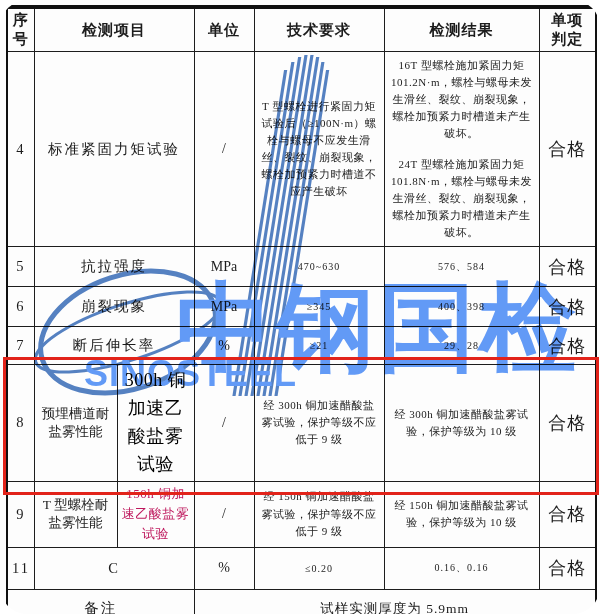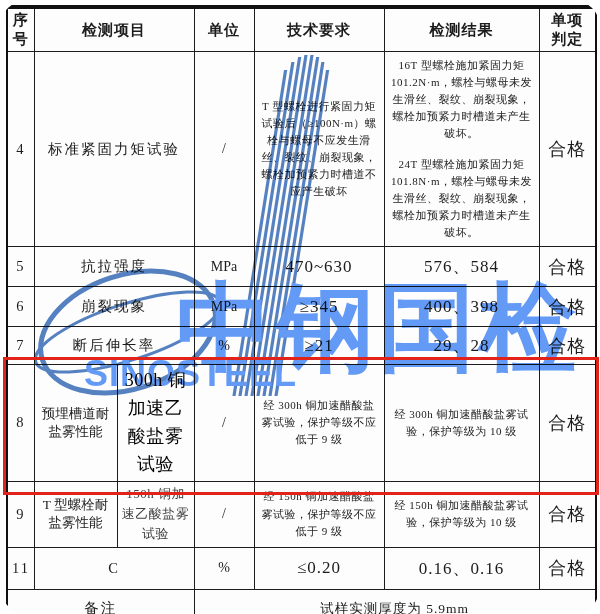--- a/index.html
+++ b/index.html
@@ -6,21 +6,21 @@
   .page{position:relative;width:600px;height:614px;background:#fdfdfd;overflow:hidden;
         font-family:"Liberation Serif","DejaVu Serif",serif;border-radius:27px;}
   table.report{border-collapse:collapse;table-layout:fixed;width:589px;
                margin:5px 0 0 6px;background:transparent;}
   .report th,.report td{border:1.5px solid #1d1d1d;text-align:center;vertical-align:middle;
                padding:2px 4px;color:#1c1c1c;overflow:hidden;}
   table.report{border:2px solid #101010;border-top:4px solid #101010;}
   .report th{font-size:15px;font-weight:bold;letter-spacing:1px;}
   .c-item{font-size:14.5px;letter-spacing:2px;}
   .c-unit{font-size:14px;}
-  .c-num{font-size:17px;color:#6b6e74;letter-spacing:1px;}
+  .c-num{font-size:10px;color:#6b6e74;letter-spacing:1px;}
   .c-small{font-size:11px;line-height:1.55;color:#5d6167;letter-spacing:0.5px;padding:5px 6px;}
   .c-judge{font-size:18px;letter-spacing:1px;}
   .result-gap{height:13px;}
   .remark-label{font-size:14.5px;letter-spacing:2px;}
   .remark-text{font-size:13.5px;color:#3a3d42;letter-spacing:1px;}
   
   .watermark{position:absolute;inset:0;pointer-events:none;mix-blend-mode:multiply;opacity:.8;}
   .wm-big{position:absolute;left:176px;top:264px;font-size:97px;font-weight:bold;
           letter-spacing:4px;white-space:nowrap;font-family:"Liberation Serif",serif;}
   .wm-brand{position:absolute;left:84px;top:353px;font-size:36px;font-weight:bold;
@@ -102,21 +102,21 @@
         <td class="c-small" style="color:#000000;font-size:18px">300h 铜加速乙酸盐雾试验</td>
         <td class="c-unit">/</td>
         <td class="c-small">经 300h 铜加速醋酸盐雾试验，保护等级不应低于 9 级</td>
         <td class="c-small">经 300h 铜加速醋酸盐雾试验，保护等级为 10 级</td>
         <td class="c-judge">合格</td>
       </tr>
 
       <tr style="height:66px">
         <td class="c-item">9</td>
         <td class="c-item" style="font-size:13.5px;letter-spacing:0">T 型螺栓耐盐雾性能</td>
-        <td class="c-small" style="color:#404040;font-size:13px">150h 铜加速乙酸盐雾试验</td>
+        <td class="c-small" style="color:#be185d;font-size:13px">150h 铜加速乙酸盐雾试验</td>
         <td class="c-unit">/</td>
         <td class="c-small">经 150h 铜加速醋酸盐雾试验，保护等级不应低于 9 级</td>
         <td class="c-small">经 150h 铜加速醋酸盐雾试验，保护等级为 10 级</td>
         <td class="c-judge">合格</td>
       </tr>
 
 
       <tr style="height:42px">
         <td class="c-item">11</td>
         <td colspan="2" class="c-item">C</td>

